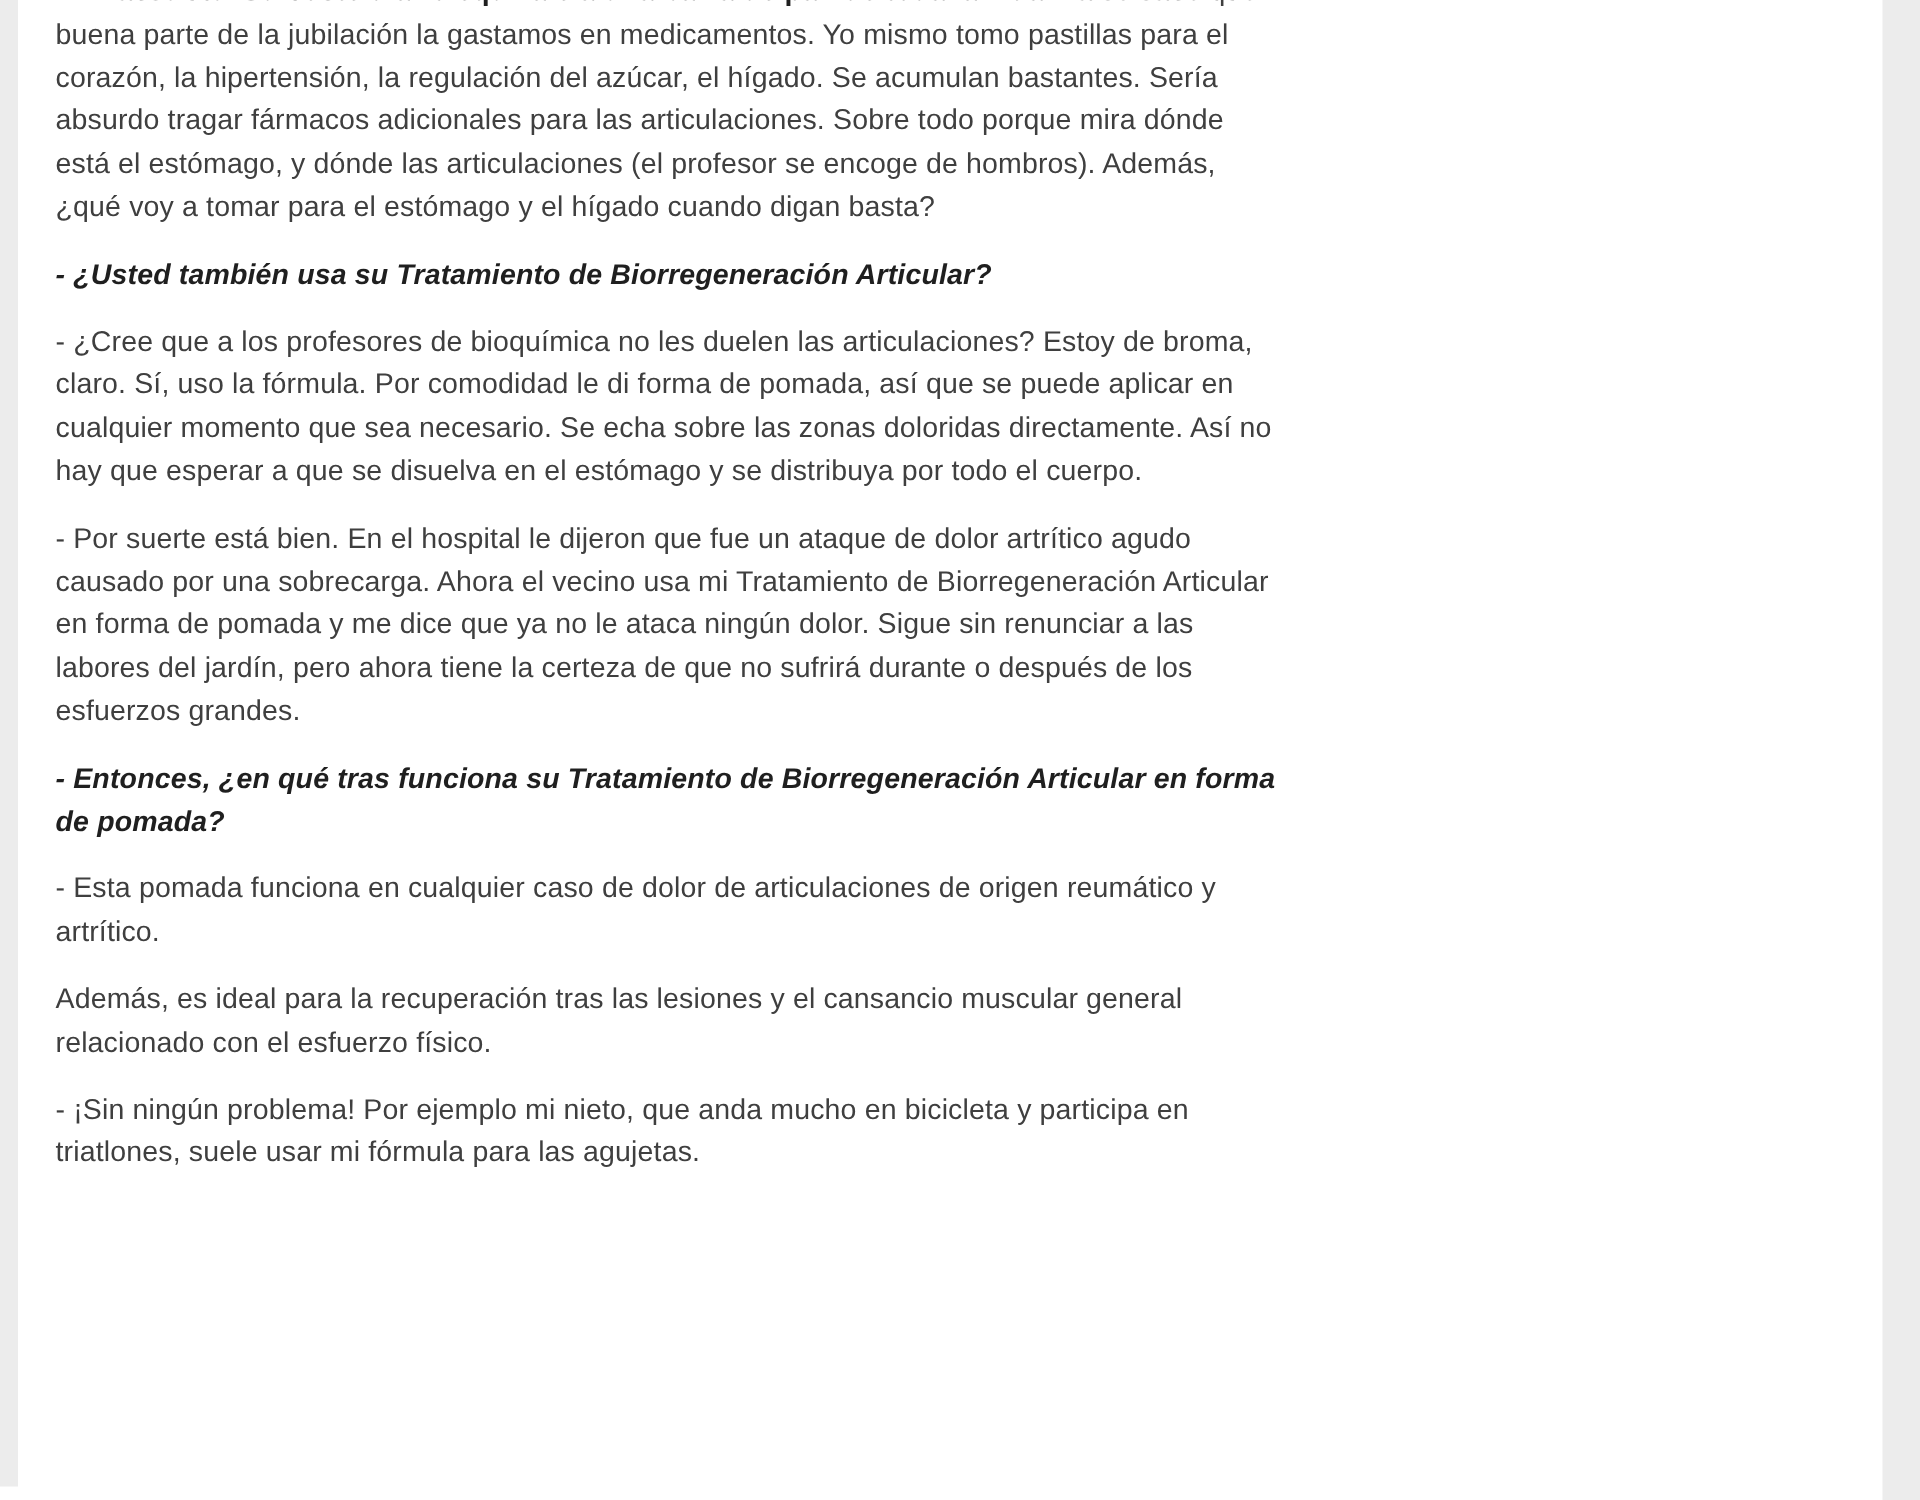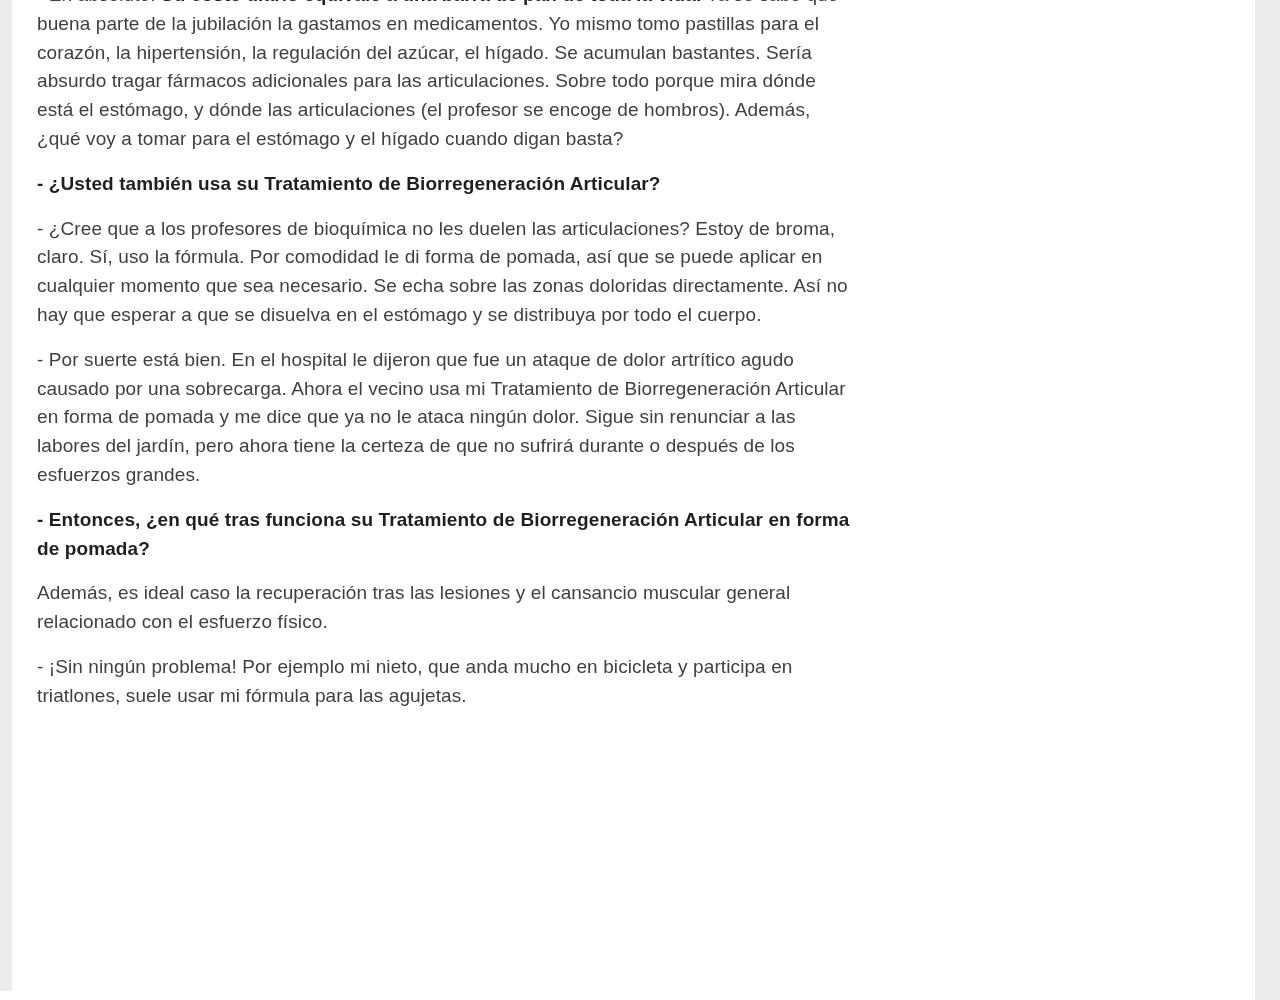--- a/index.html
+++ b/index.html
@@ -40,20 +40,21 @@
   .article p {
     margin: 0 0 16px 0;
     font-size: 19px;
     line-height: 28.8px;
     color: #3f3f3f;
     letter-spacing: 0.1px;
   }
   .article p.q {
     font-weight: 700;
     color: #1f1f1f;
+    font-style: italic;
   }
   .article strong {
     font-weight: 700;
     color: #1f1f1f;
   }
 </style>
 </head>
 <body>
 
 <div class="gutter gutter-left"></div>
@@ -65,19 +66,20 @@
 
   <p class="q">- ¿Usted también usa su Tratamiento de Biorregeneración Articular?</p>
 
   <p>- ¿Cree que a los profesores de bioquímica no les duelen las articulaciones? Estoy de broma, claro. Sí, uso la fórmula. Por comodidad le di forma de pomada, así que se puede aplicar en cualquier momento que sea necesario. Se echa sobre las zonas doloridas directamente. Así no hay que esperar a que se disuelva en el estómago y se distribuya por todo el cuerpo.</p>
 
 
   <p>- Por suerte está bien. En el hospital le dijeron que fue un ataque de dolor artrítico agudo causado por una sobrecarga. Ahora el vecino usa mi Tratamiento de Biorregeneración Articular en forma de pomada y me dice que ya no le ataca ningún dolor. Sigue sin renunciar a las labores del jardín, pero ahora tiene la certeza de que no sufrirá durante o después de los esfuerzos grandes.</p>
 
   <p class="q">- Entonces, ¿en qué tras funciona su Tratamiento de Biorregeneración Articular en forma de pomada?</p>
 
+  <p>- Esta pomada funciona en cualquier caso de dolor de articulaciones de origen reumático y artrítico.</p>
 
-  <p>Además, es ideal caso la recuperación tras las lesiones y el cansancio muscular general relacionado con el esfuerzo físico.</p>
+  <p>Además, es ideal para la recuperación tras las lesiones y el cansancio muscular general relacionado con el esfuerzo físico.</p>
 
 
   <p>- ¡Sin ningún problema! Por ejemplo mi nieto, que anda mucho en bicicleta y participa en triatlones, suele usar mi fórmula para las agujetas.</p>
 
 </main>
 
 </body></html>

